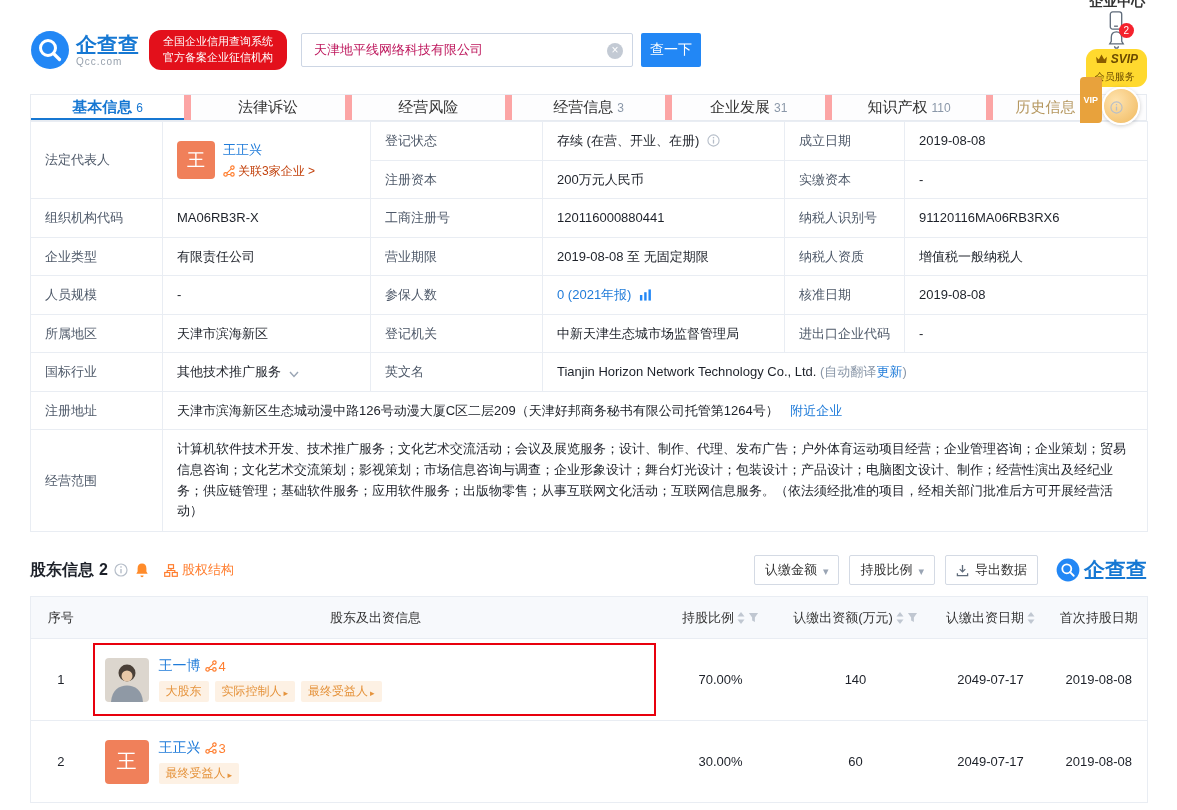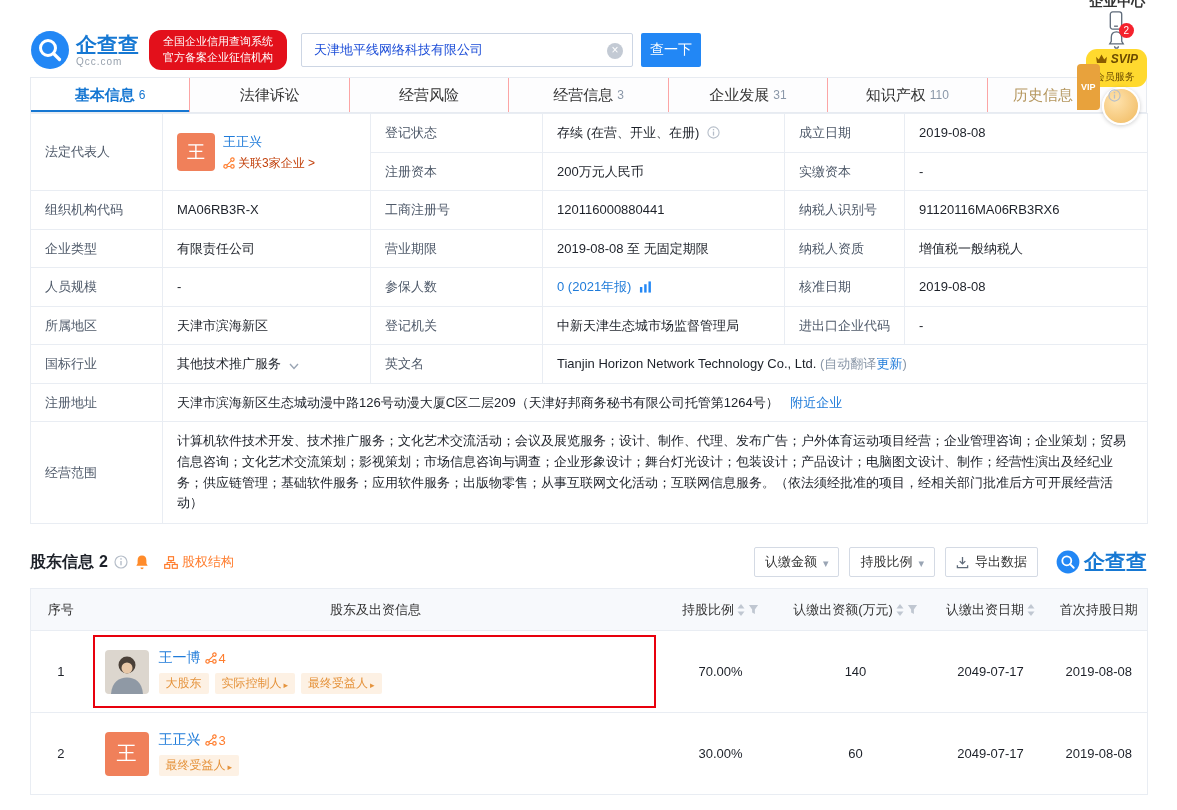--- a/index.html
+++ b/index.html
@@ -13,21 +13,21 @@
   .logo-group { display:flex; align-items:center; }
   .logo-icon { width:40px; height:40px; flex:none; }
   .logo-text { margin-left:6px; line-height:1.1; }
   .logo-name { font-size:21px; font-weight:bold; color:#1678d3; }
   .logo-domain { font-size:10px; color:#97a1ad; letter-spacing:1px; }
   .banner { margin-left:10px; background:#e3101b; color:#fff; font-size:11px;
     padding:4px 14px; border-radius:12px; line-height:1.45; white-space:nowrap; }
   .search-wrap { display:flex; align-items:center; margin-left:14px; }
   .search-input { position:relative; width:332px; height:34px; border:1px solid #cdd6e4;
     border-radius:2px; display:flex; align-items:center; padding:0 30px 0 12px;
-    font-size:13px; color:#1d4ed8; background:#fff; cursor:text; white-space:nowrap; overflow:hidden; }
+    font-size:13px; color:#be185d; background:#fff; cursor:text; white-space:nowrap; overflow:hidden; }
   .clear-icon { position:absolute; right:9px; top:9px; width:16px; height:16px; border-radius:50%;
     background:#c3cad4; color:#fff; font-size:12px; line-height:15px; text-align:center; cursor:pointer; }
   .clear-icon::after { content:"×"; }
   .search-btn { width:60px; height:34px; margin-left:8px; background:#2287f5; border:none;
     color:#fff; font-size:14px; border-radius:2px; cursor:pointer; }
   .right-nav { margin-left:auto; display:flex; align-items:center; font-size:14px; color:#333;flex-direction:column; }
   .app-entry { display:flex; align-items:center; gap:5px; cursor:pointer; }
   .caret-down::after { content:"▾"; color:#9aa5b4; font-size:11px; }
   .center-link { margin-left:22px; cursor:pointer;font-weight:bold; }
   .icon-btn { margin-left:20px; position:relative; display:flex; align-items:center; cursor:pointer; }
@@ -36,23 +36,23 @@
   .svip { margin-left:20px; background:#ffd92e; border-radius:11px; padding:3px 9px;
     line-height:1.25; cursor:pointer; text-align:left; }
   .svip-line1 { display:flex; align-items:center; gap:3px; font-size:12px; font-weight:bold;
     font-style:italic; color:#6b4a00; }
   .svip-line2 { font-size:10px; color:#6b4a00; }
   .cs-avatar { width:38px; height:38px; border-radius:50%; margin-left:14px; margin-right:-16px;
     background:radial-gradient(circle at 35% 35%, #ffe3ae, #f0b95e); border:2px solid #fff;
     box-shadow:0 1px 4px rgba(0,0,0,.2); flex:none; cursor:pointer; }
 
   
-  .tabs { display:flex; margin:3px 30px 0; border:1px solid #e7ebf1; height:36px; background:#fdfdfe; }
+  .tabs { display:flex; margin:20px 30px 0; border:1px solid #e7ebf1; height:27px; background:#fdfdfe; }
   .tab { flex:1; display:flex; align-items:center; justify-content:center; gap:4px;
-    font-size:15px; color:#333; border-left:1px solid #fca5a5; position:relative; cursor:pointer; }
+    font-size:15px; color:#333; border-left:7px solid #fca5a5; position:relative; cursor:pointer; }
   .tab:first-child { border-left:none; }
   .tab .count { font-size:12px; color:#8a97a8; }
   .tab.active { color:#1677d2; font-weight:bold; box-shadow:inset 0 -2px 0 #1677d2; background:#fff; }
   .tab.active .count { color:#1677d2; font-weight:normal; }
   .tab.vip-tab { color:#b5975f; }
   .vip-badge { position:relative; top:-8px; background:#e8a23c; color:#fff; font-size:9px;
     font-weight:bold; padding:18px 4px; border-radius:4px 4px 4px 0; }
 
   
   .info-table { width:1117px; margin:0 30px; border-collapse:collapse; table-layout:fixed; font-size:13px; }

